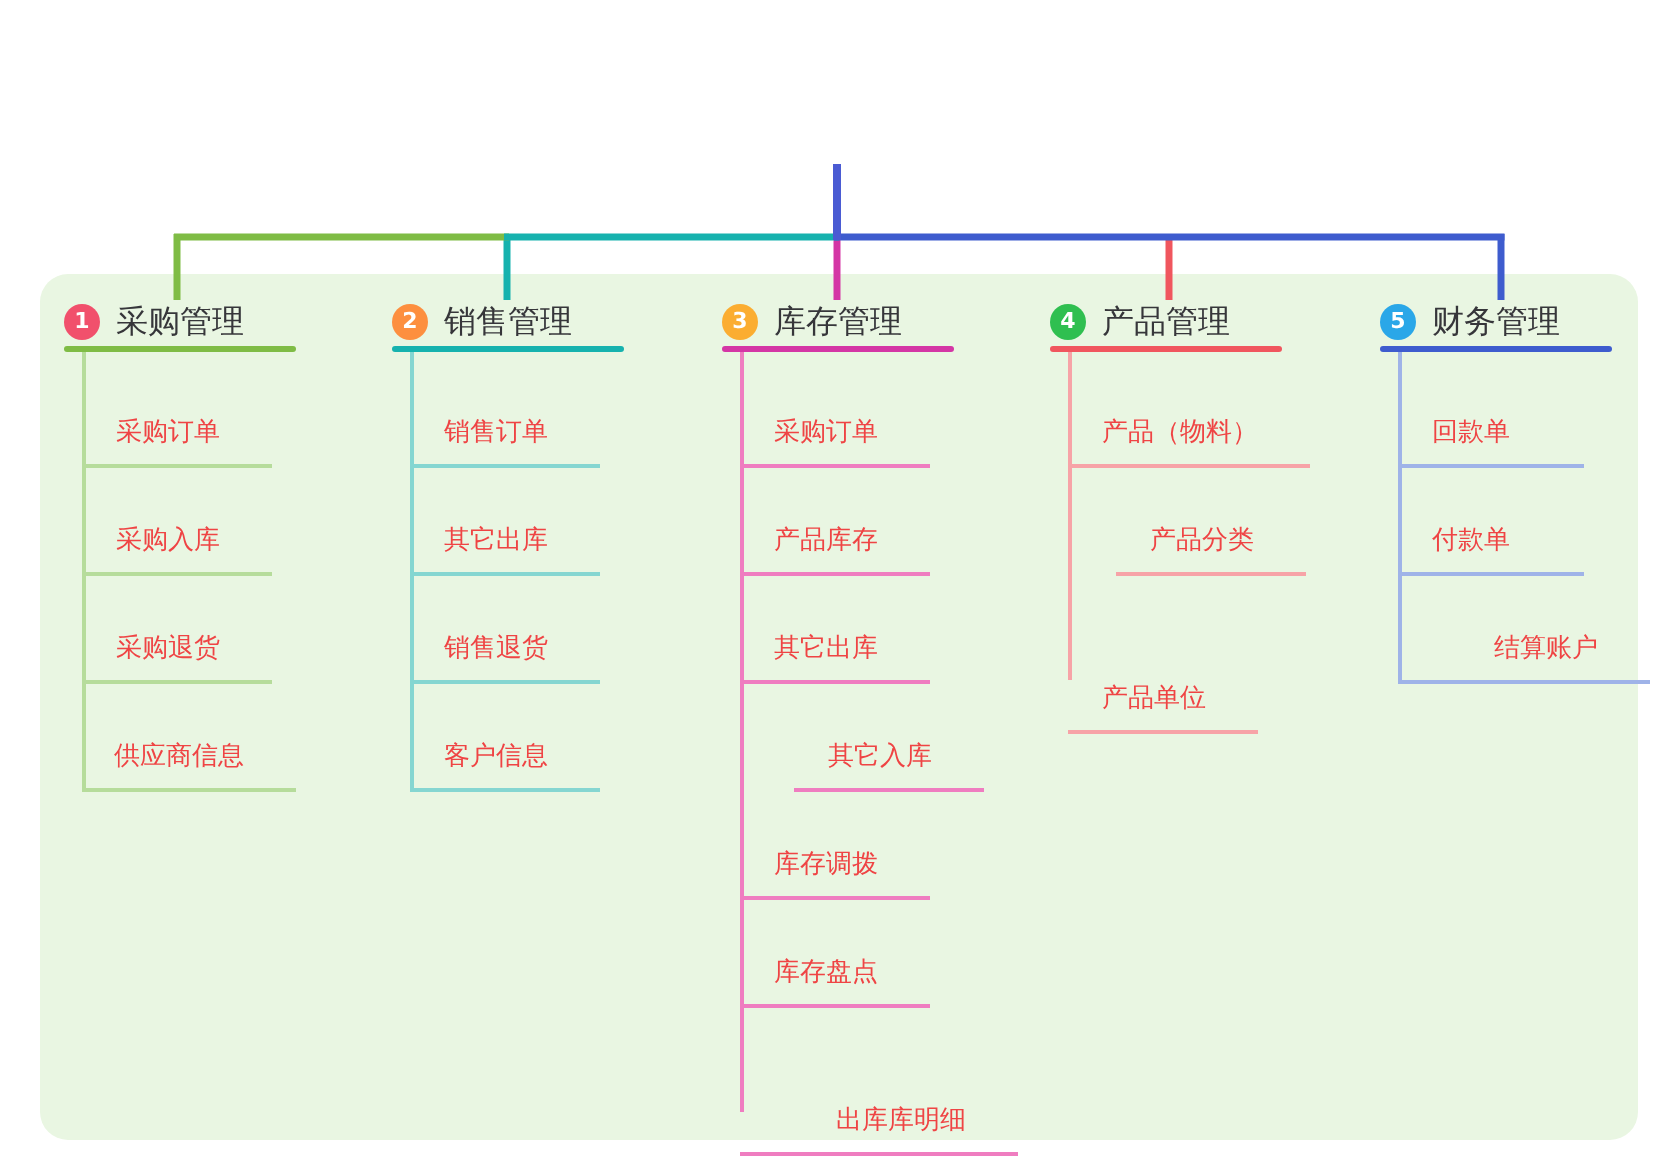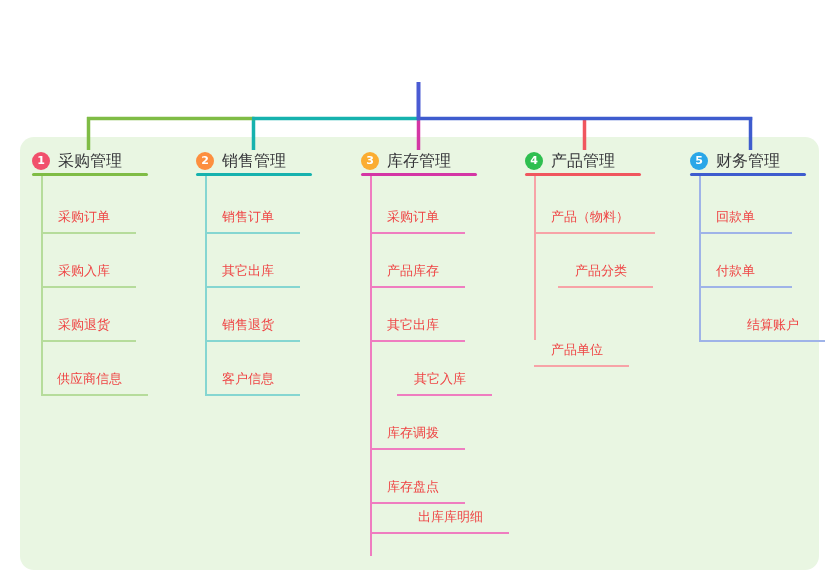--- a/index.html
+++ b/index.html
@@ -82,21 +82,21 @@
         <span>库存管理</span>
       </div>
       <div class="header-underline" style="left: 361px; top: 173px; width: 116px; background: rgb(212, 54, 165);"></div>
       <div class="child-vline" style="left: 370px; top: 176px; height: 380px; background: rgb(239, 125, 192);"></div>
       <div class="child-node" style="left: 370px; top: 204px; border-bottom-color: rgb(239, 125, 192);">采购订单</div>
       <div class="child-node" style="left: 370px; top: 258px; border-bottom-color: rgb(239, 125, 192);">产品库存</div>
       <div class="child-node" style="left: 370px; top: 312px; border-bottom-color: rgb(239, 125, 192);">其它出库</div>
       <div class="child-node" style="left: 370px; top: 366px; border-bottom-color: rgb(239, 125, 192); margin-left: 27px;">其它入库</div>
       <div class="child-node" style="left: 370px; top: 420px; border-bottom-color: rgb(239, 125, 192);">库存调拨</div>
       <div class="child-node" style="left: 370px; top: 474px; border-bottom-color: rgb(239, 125, 192);">库存盘点</div>
-      <div class="child-node" style="left: 370px; top: 504px; border-bottom-color: rgb(239, 125, 192); padding-left: 48px;">出库库明细</div>
+      <div class="child-node" style="left: 370px; top: 548px; border-bottom-color: rgb(239, 125, 192); padding-left: 48px;">出库库明细</div>
       <div class="branch-header" style="left: 525px; top: 150px;">
         <span class="badge" style="background: rgb(47, 191, 80);">4</span>
         <span>产品管理</span>
       </div>
       <div class="header-underline" style="left: 525px; top: 173px; width: 116px; background: rgb(240, 86, 94);"></div>
       <div class="child-vline" style="left: 534px; top: 176px; height: 164px; background: rgb(247, 163, 167);"></div>
       <div class="child-node" style="left: 534px; top: 204px; border-bottom-color: rgb(247, 163, 167);">产品（物料）</div>
       <div class="child-node" style="left: 558px; top: 258px; border-bottom-color: rgb(247, 163, 167);">产品分类</div>
       <div class="child-node" style="left: 534px; top: 312px; border-bottom-color: rgb(247, 163, 167); margin-top: 25px;">产品单位</div>
       <div class="branch-header" style="left: 690px; top: 150px;">

